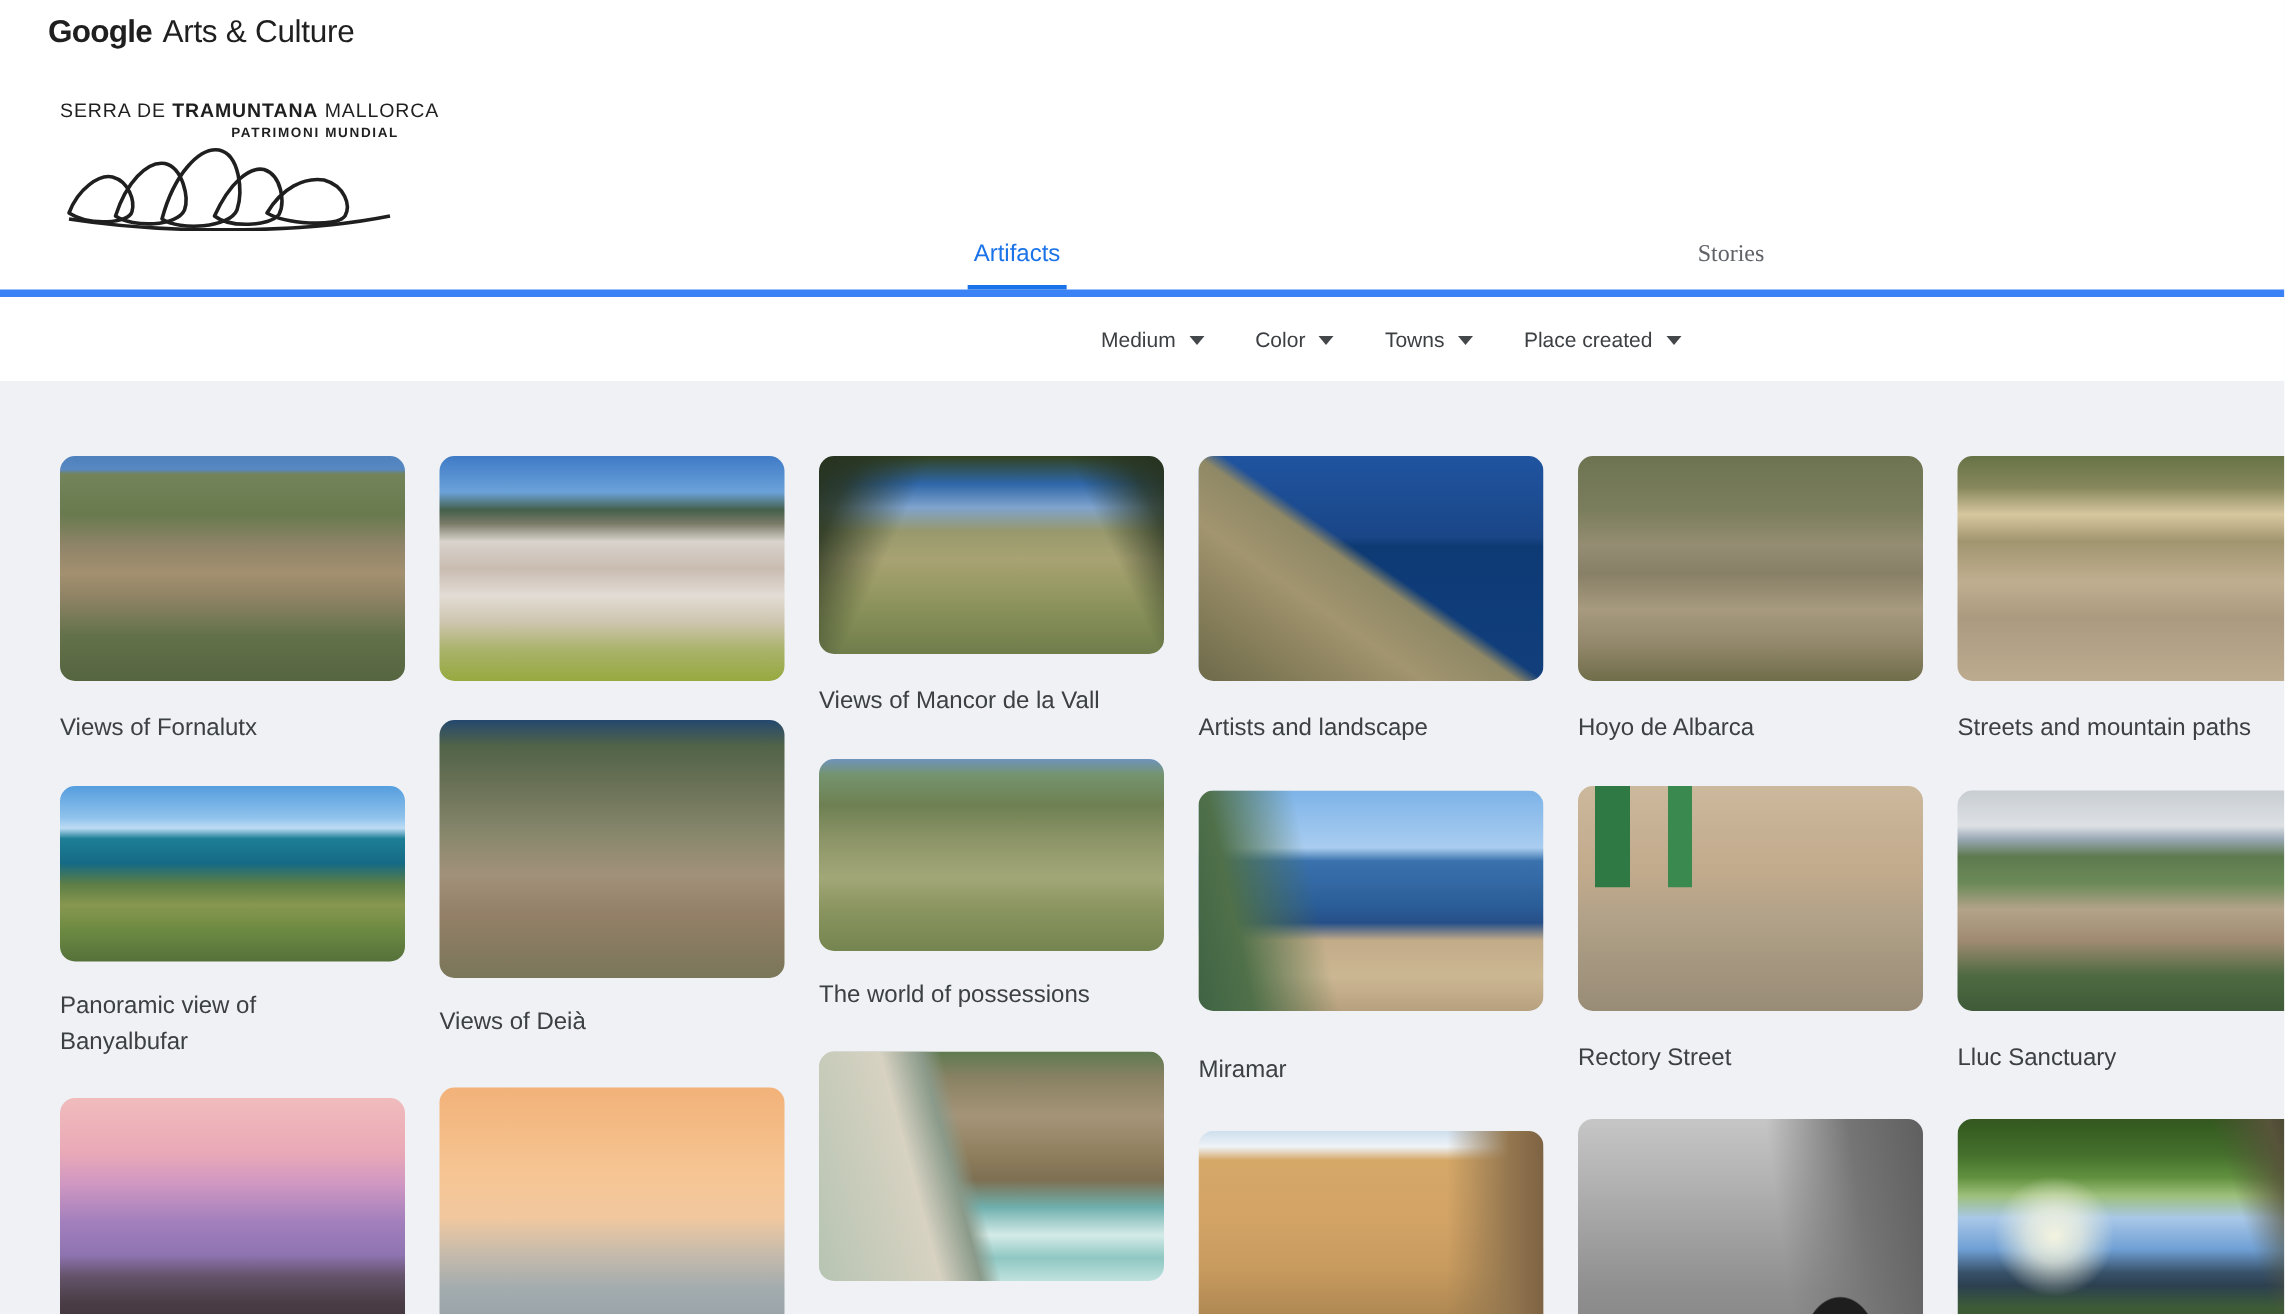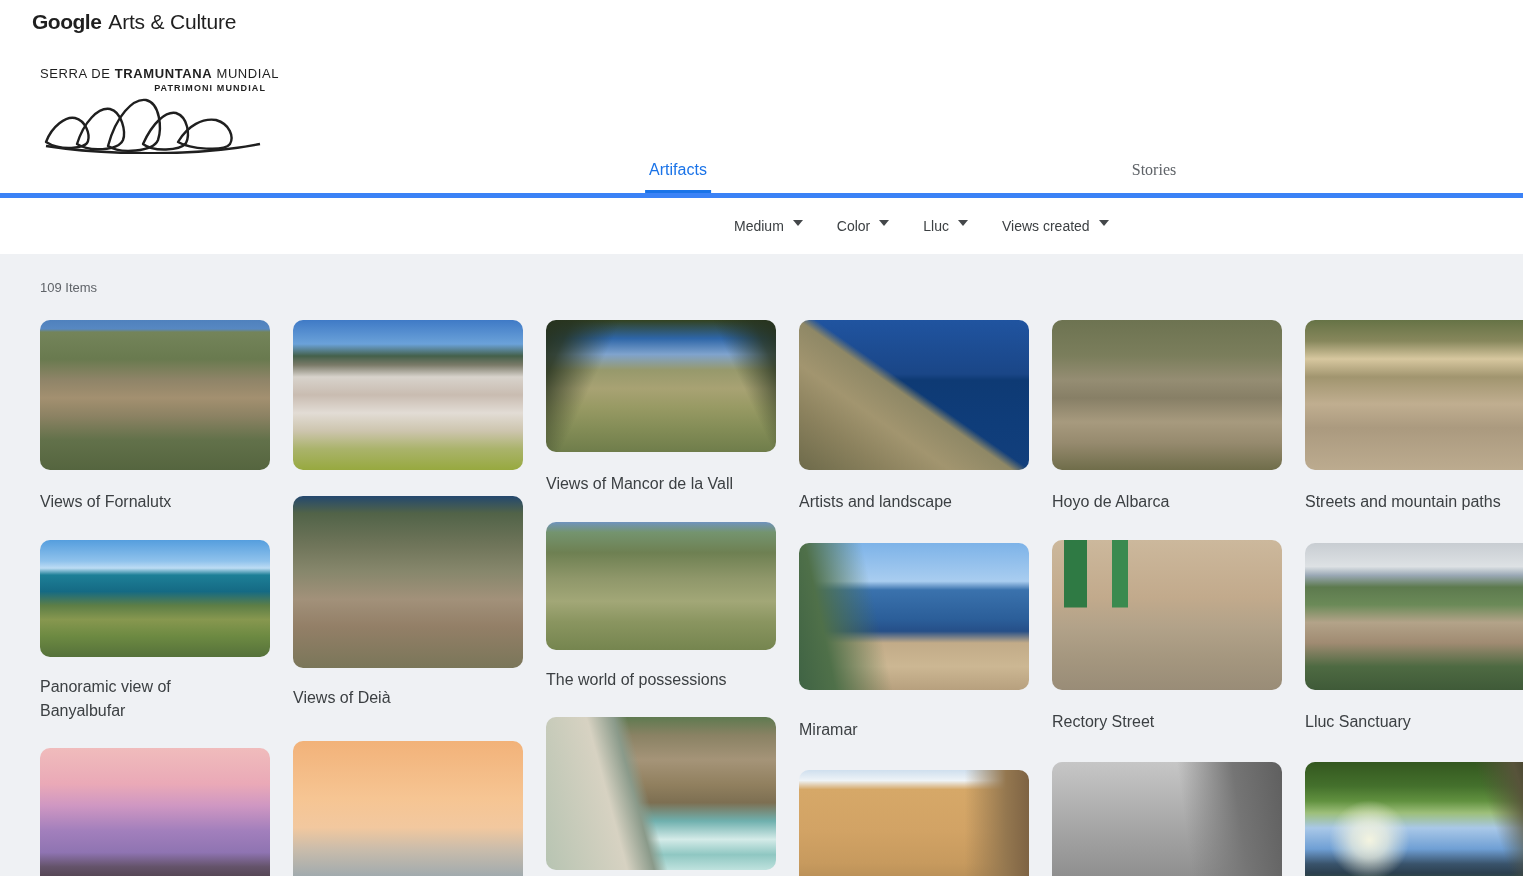--- a/index.html
+++ b/index.html
@@ -30,21 +30,21 @@
   .tab { position:absolute; bottom:0; transform:translateX(-50%); font-size:16px; padding:0 4px 14px 4px;
          background:none; border:none; font-family:inherit; cursor:pointer; }
   .tab.active { color:#1a73e8; border-bottom:3px solid #1a73e8; padding-bottom:11px; }
   .tab.inactive { color:#5f6368; }
   .tab-artifacts { left:678px; }
   .tab-stories { left:1154px;font-family:Liberation Serif, serif; }
 
   
   .filterbar { position:relative; height:56px; background:#fff; }
   .filters { position:absolute; left:734px; top:50%; transform:translateY(-50%); display:flex; gap:34px; }
-  .filter { display:flex; gap:9px; font-size:14px; color:#3c4043; background:none;
+  .filter { display:flex; align-items:center; gap:9px; font-size:14px; color:#3c4043; background:none;
             border:none; font-family:inherit; cursor:pointer; }
   .caret { width:0; height:0; border-left:5px solid transparent; border-right:5px solid transparent;
            border-top:6px solid #44474a; margin-top:2px; }
 
   
   .content { height:622px; background:#eff1f4; padding:26px 0 0 40px; overflow:hidden; }
   .count { font-size:13px; line-height:16px; color:#5f6368; }
   .grid { display:flex; gap:23px; margin-top:24px; align-items:flex-start; }
   .col { width:230px; flex:0 0 230px; display:flex; flex-direction:column; }
   .thumb { width:230px; border-radius:10px; cursor:pointer; }
@@ -94,21 +94,21 @@
 <div class="screen">
 
   <div class="header">
     <div class="brand">
       <span class="g">Google</span>
       <span class="s">Arts &amp; Culture</span>
     </div>
 
 
     <div class="partner">
-      <div class="l1"><span>SERRA DE </span><b>TRAMUNTANA</b><span> MUNDIAL</span></div>
+      <div class="l1"><span>SERRA DE </span><b>TRAMUNTANA</b><span> MALLORCA</span></div>
       <div class="l2">PATRIMONI MUNDIAL</div>
       <svg width="226" height="60" viewBox="0 0 226 60">
         <g fill="none" stroke="#1f1f1f" stroke-width="2.4" stroke-linejoin="round">
           <path d="M6,48 C12,32 26,22 35,24 C46,27 50,40 48,47 C46,55 20,57 6,48 Z"></path>
           <path d="M37,50 C44,28 58,13 70,15 C82,18 86,38 83,46 C78,57 49,58 37,50 Z"></path>
           <path d="M68,52 C76,22 93,4 106,6 C120,9 122,34 118,46 C113,58 80,60 68,52 Z"></path>
           <path d="M103,50 C113,28 126,17 136,19 C148,23 150,41 146,49 C140,57 113,58 103,50 Z"></path>
           <path d="M138,48 C148,31 163,24 176,26 C190,30 194,43 190,50 C184,58 150,55 138,48 Z"></path>
           <path d="M6,52 C70,62 160,62 220,50"></path>
         </g>
@@ -123,32 +123,31 @@
     <div class="filters">
       <button class="filter">
         <span>Medium</span>
         <span class="caret"></span>
       </button>
       <button class="filter">
         <span>Color</span>
         <span class="caret"></span>
       </button>
       <button class="filter">
-        <span>Lluc</span>
+        <span>Towns</span>
         <span class="caret"></span>
       </button>
       <button class="filter">
-        <span>Views created</span>
+        <span>Place created</span>
         <span class="caret"></span>
       </button>
     </div>
   </div>
 
   <div class="content">
-    <div class="count">109 Items</div>
 
     <div class="grid">
 
       <div class="col">
         <div class="thumb a-fornalutx" style="height:150px"></div>
         <div class="card-title">Views of Fornalutx</div>
         <div class="thumb a-banyal" style="height:117px;margin-top:26px"></div>
         <div class="card-title" style="margin-top:18px">Panoramic view of Banyalbufar</div>
         <div class="thumb a-pinkset" style="height:180px;margin-top:25px"></div>
       </div>

